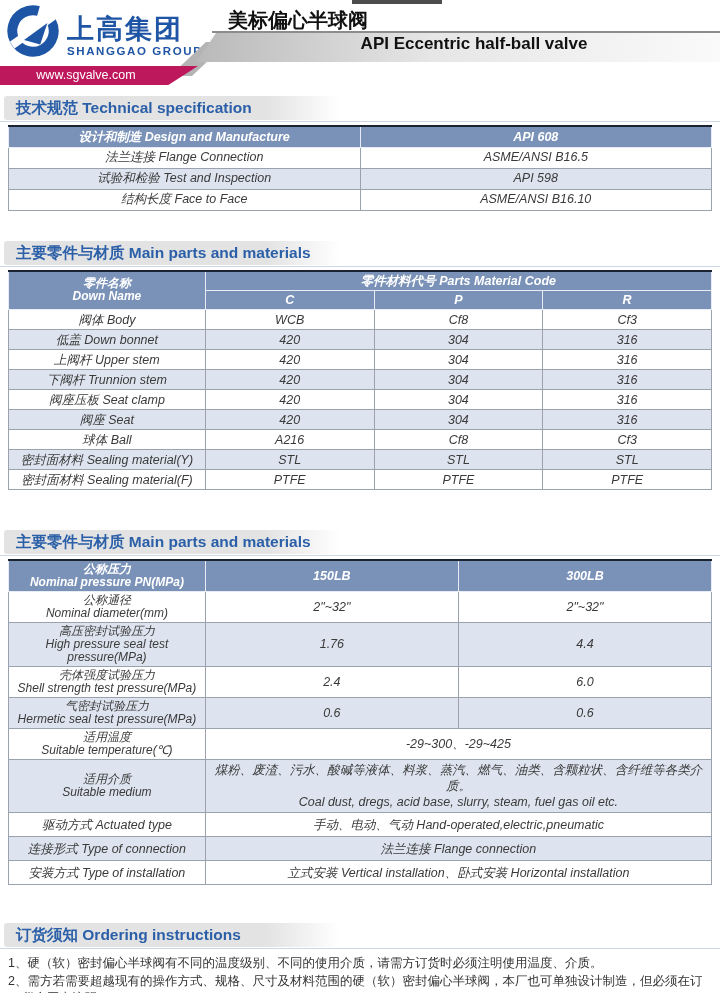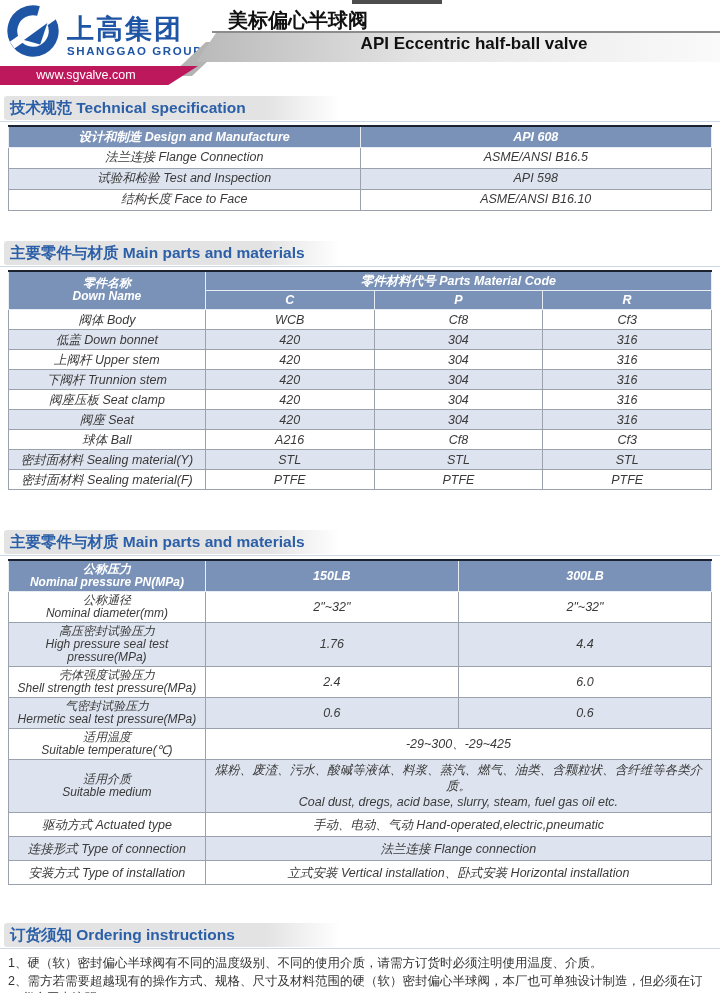--- a/index.html
+++ b/index.html
@@ -31,21 +31,21 @@
   .title-strip { position: absolute; left: 196px; top: 33px; right: 0; height: 29px;
     background: linear-gradient(90deg, #b9b9b9, #e6e6e6 45%, #fafafa);
     clip-path: polygon(20px 0, 100% 0, 100% 100%, 0 100%); text-align: center; }
   .title-strip span { display: block; padding-left: 32px; font-size: 17px; font-weight: bold;
     color: #111; line-height: 21px; }
 
   
   .sec-title { position: relative; height: 26px; margin: 0 0 3px 0; border-bottom: 1px solid #ccd8e6; }
   .sec-band { position: absolute; left: 4px; top: 0; width: 336px; height: 24px; border-radius: 3px;
     background: linear-gradient(90deg, #e3e3e3 78%, rgba(227,227,227,0)); }
-  .sec-text { position: relative; padding-left: 10px; font-size: 15.5px; font-weight: bold;
+  .sec-text { position: relative; padding-left: 16px; font-size: 15.5px; font-weight: bold;
     color: #2B5FA8; line-height: 24px; }
 
   .mt8  { margin-top: 8px; }
   .mt30 { margin-top: 30px; }
   .mt40 { margin-top: 40px; }
   .mt38 { margin-top: 38px; }
 
   
   table { width: 704px; margin: 0 8px; border-collapse: collapse;
     border: 1px solid #9aa2ad; border-top: 2px solid #1c2330; font-size: 12.5px; color: #3a3a3a; font-style: italic; }

